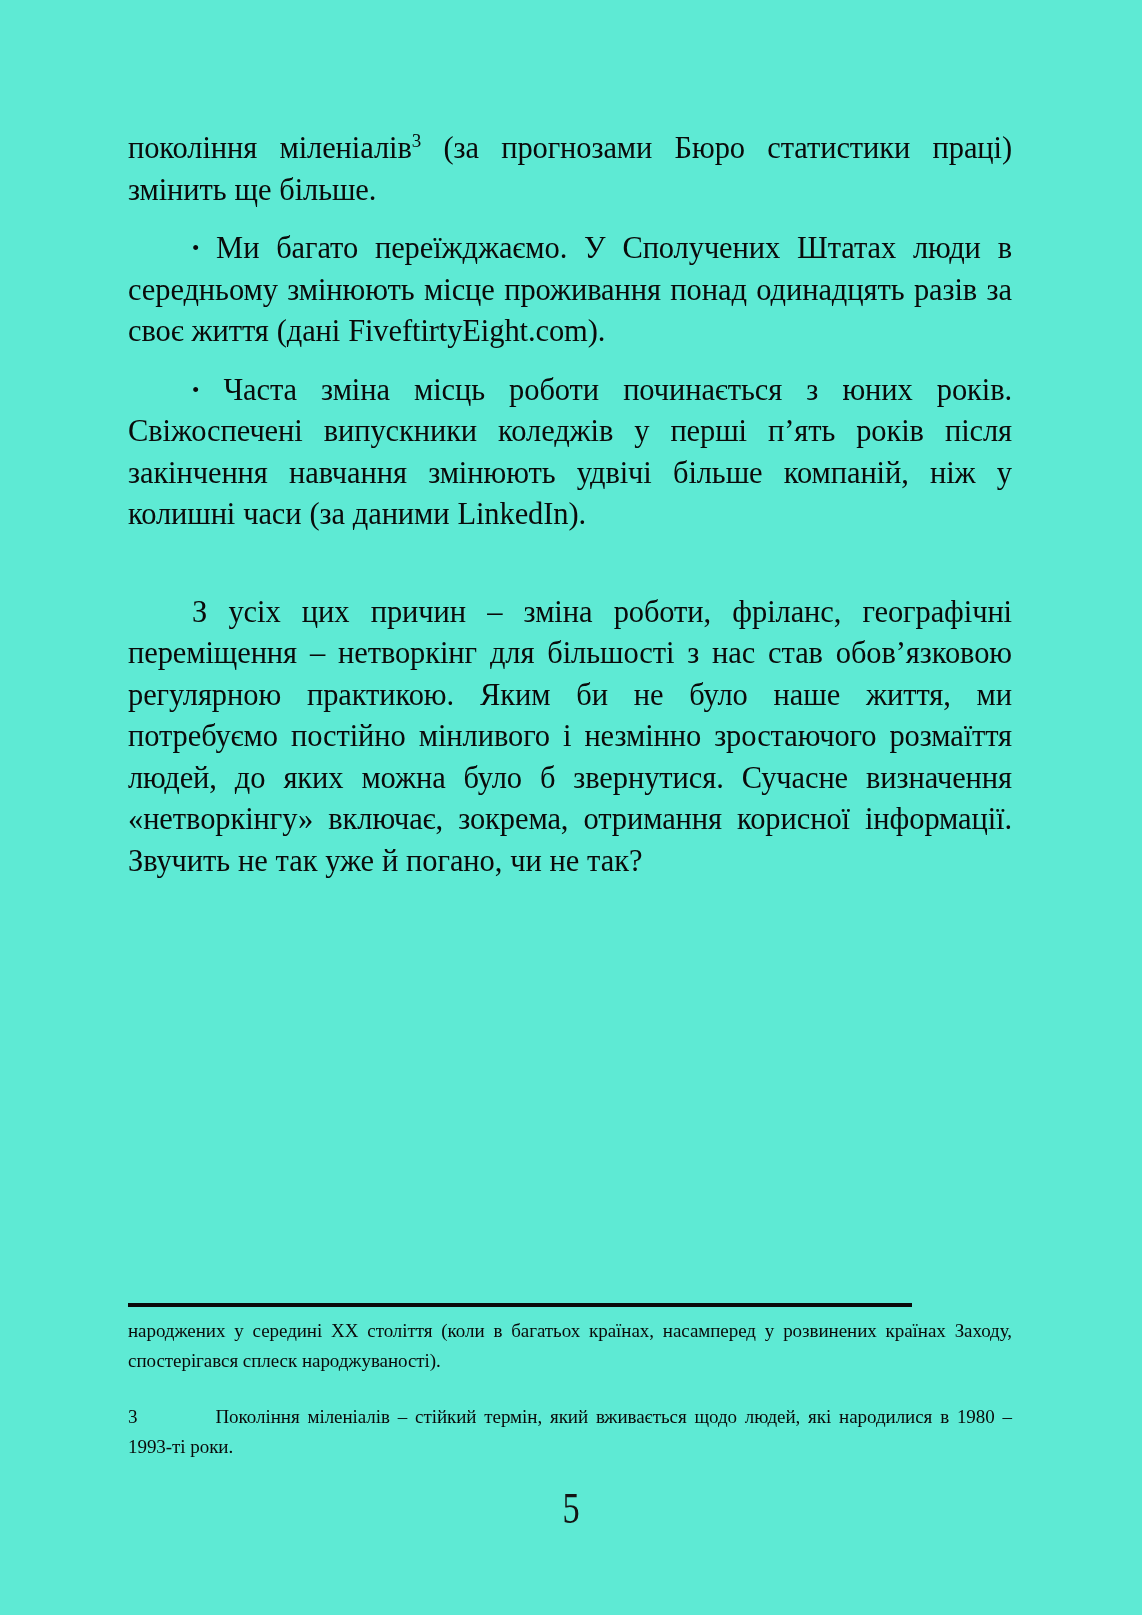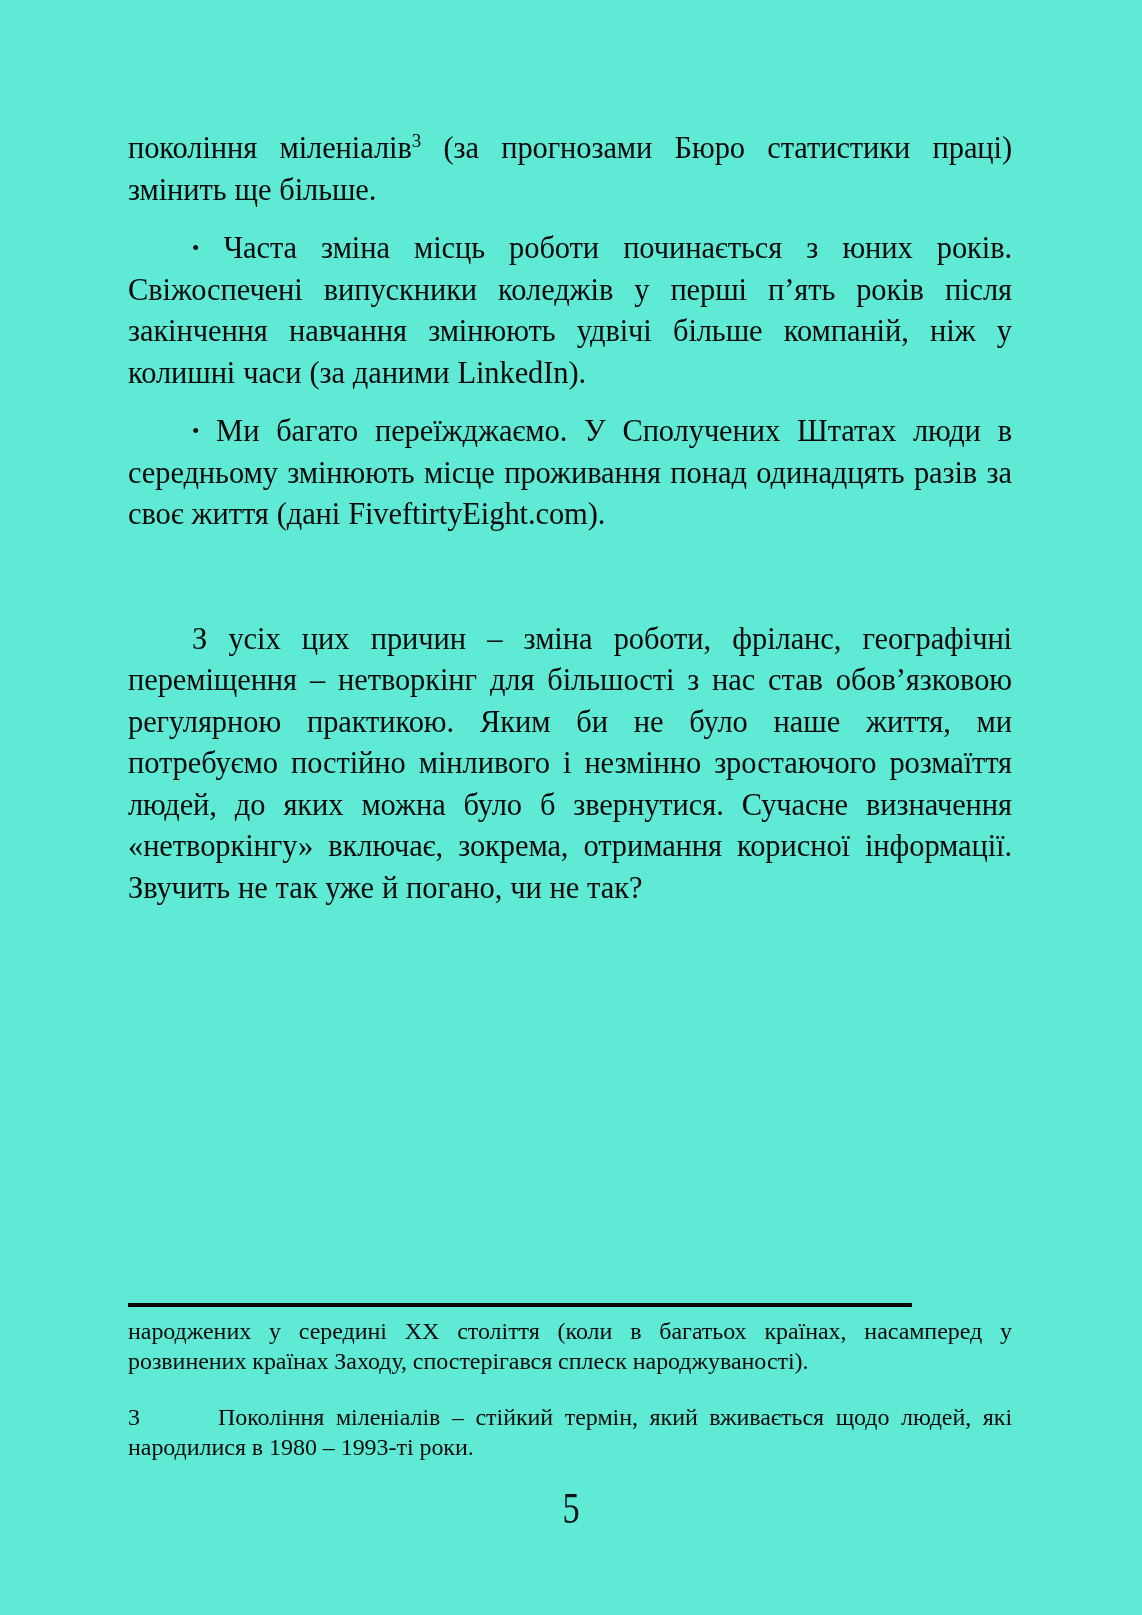--- a/index.html
+++ b/index.html
@@ -38,21 +38,21 @@
     letter-spacing: -0.1px;
     word-spacing: 0.4px;
     hyphens: manual;
   }
 
   .para.indent {
     text-indent: 64px;
   }
 
   .gap-bullet { margin-top: 17px; }
-  .gap-section { margin-top: 83px; }
+  .gap-section { margin-top: 56px; }
 
   .sup {
     font-size: 19px;
     vertical-align: super;
     line-height: 0;
   }
 
   .bullet-mark {
     font-size: 21px;
     vertical-align: 3px;
@@ -66,21 +66,21 @@
     width: 884px;
   }
   .footnote-rule {
     width: 784px;
     height: 4px;
     background: #0a0a0a;
     margin: 0 0 9px 0;
   }
   .fn-para {
     margin: 0;
-    font-size: 24px;
+    font-size: 19px;
     line-height: 30px;
     text-align: justify;
     letter-spacing: -0.05px;
   }
   .fn-gap { margin-top: 26px; }
   .fn-num-gap {
     display: inline-block;
     width: 78px;
   }
 
@@ -101,23 +101,23 @@
 </style>
 </head>
 <body>
 
 <div class="page">
 
   <div class="text-column">
 
     <p class="para"><span>покоління міленіалів</span><span class="sup">3</span><span> (за прогнозами Бюро статистики праці) змінить ще більше.</span></p>
 
+    <p class="para indent gap-bullet"><span class="bullet-mark">•</span> <span>Ми багато переїжджаємо. У Сполучених Штатах люди в середньому змінюють місце проживання понад одинадцять разів за своє життя (дані FiveftirtyEight.com).</span></p>
+
     <p class="para indent gap-bullet"><span class="bullet-mark">•</span> <span>Часта зміна місць роботи починається з юних років. Свіжоспечені випускники коледжів у перші п’ять років після закінчення навчання змінюють удвічі більше компаній, ніж у колишні часи (за даними LinkedIn).</span></p>
-
-    <p class="para indent gap-bullet"><span class="bullet-mark">•</span> <span>Ми багато переїжджаємо. У Сполучених Штатах люди в середньому змінюють місце проживання понад одинадцять разів за своє життя (дані FiveftirtyEight.com).</span></p>
 
 
     <p class="para indent gap-section">З усіх цих причин – зміна роботи, фріланс, географічні переміщення – нетворкінг для більшості з нас став обов’язковою регулярною практикою. Яким би не було наше життя, ми потребуємо постійно мінливого і незмінно зростаючого розмаїття людей, до яких можна було б звернутися. Сучасне визначення «нетворкінгу» включає, зокрема, отримання корисної інформації. Звучить не так уже й погано, чи не так?</p>
 
   </div>
 
   <div class="footnote-area">
     <div class="footnote-rule"></div>
 
     <p class="fn-para">народжених у середині XX століття (коли в багатьох країнах, насамперед у розвинених країнах Заходу, спостерігався сплеск народжуваності).</p>

